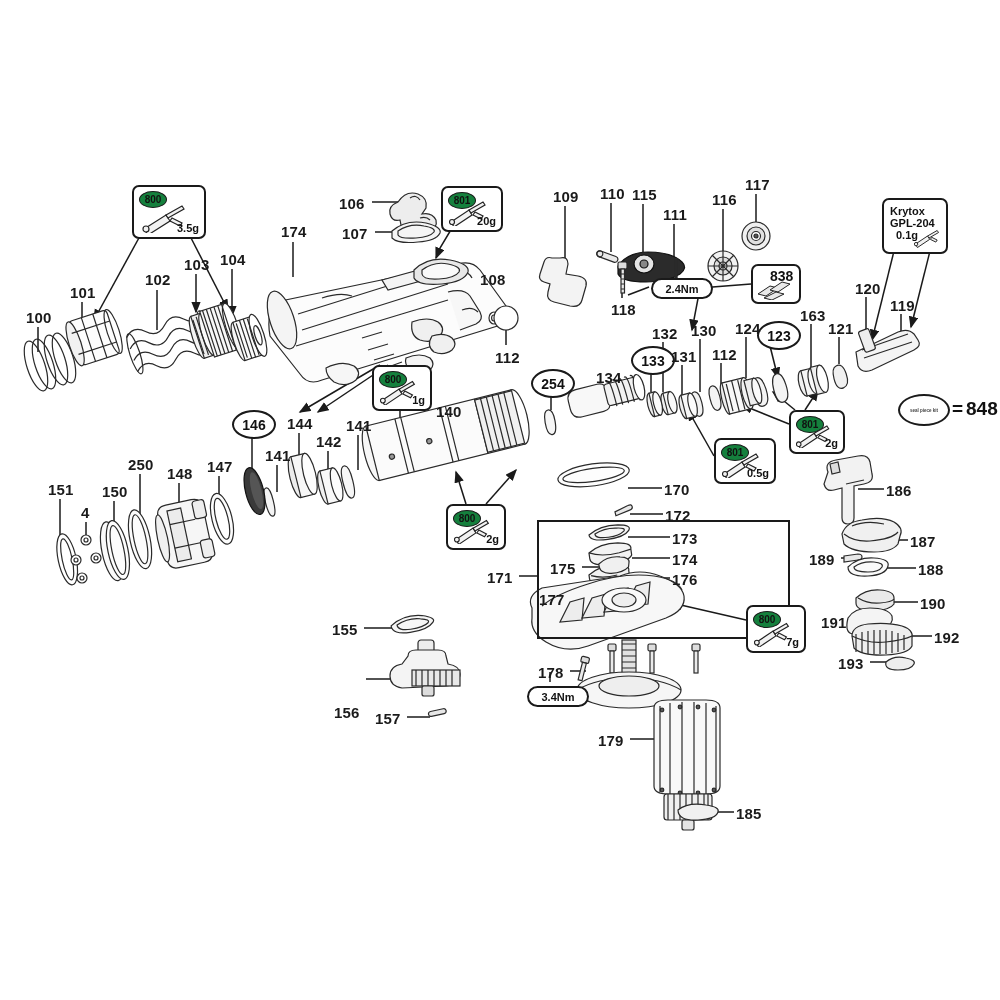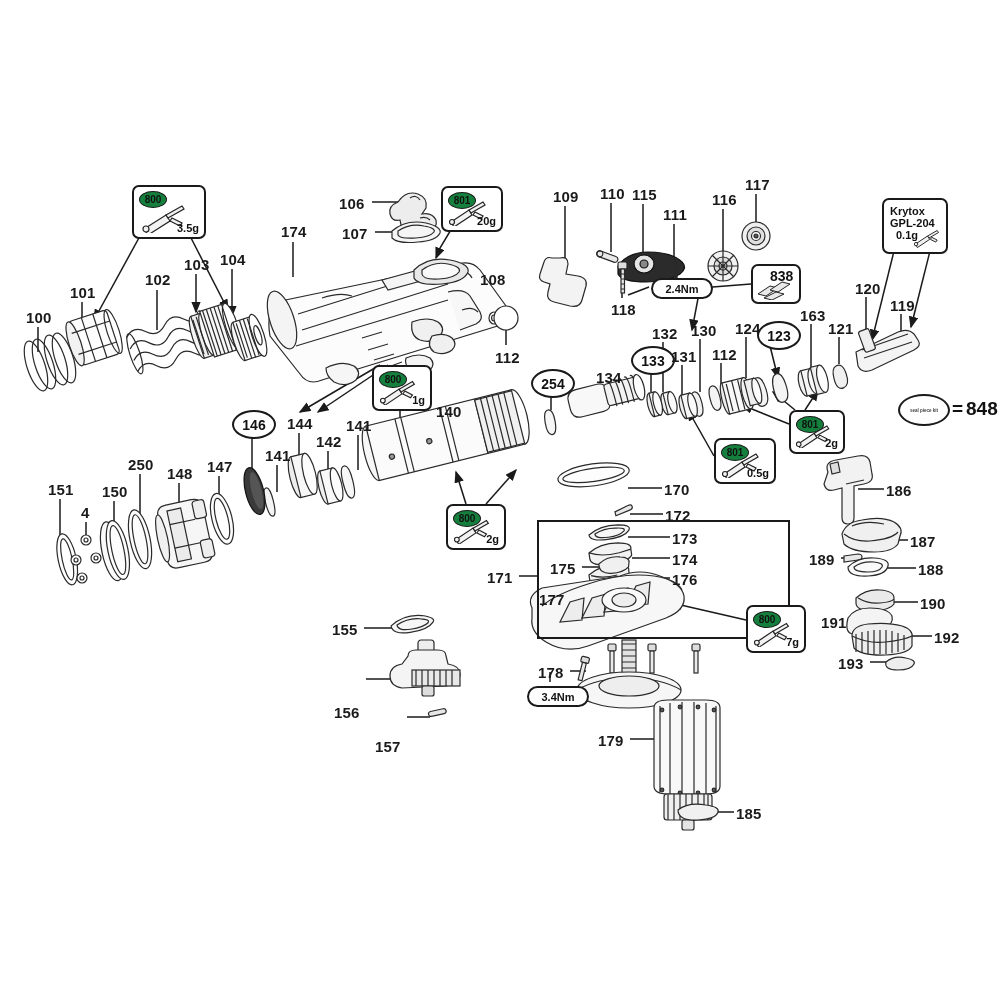--- a/index.html
+++ b/index.html
@@ -771,21 +771,21 @@
   <div class="lbl" style="left:316px;top:434px;"><span>142</span></div>
   <div class="lbl" style="left:287px;top:416px;"><span>144</span></div>
   <div class="lbl" style="left:207px;top:459px;"><span>147</span></div>
   <div class="lbl" style="left:167px;top:466px;"><span>148</span></div>
   <div class="lbl" style="left:128px;top:457px;"><span>250</span></div>
   <div class="lbl" style="left:102px;top:484px;"><span>150</span></div>
   <div class="lbl" style="left:48px;top:482px;"><span>151</span></div>
   <div class="lbl" style="left:81px;top:505px;"><span>4</span></div>
   <div class="lbl" style="left:332px;top:622px;"><span>155</span></div>
   <div class="lbl" style="left:334px;top:673px;margin-top:32px;"><span>156</span></div>
-  <div class="lbl" style="left:375px;top:711px;margin-top:28px;"><span>157</span></div>
+  <div class="lbl" style="left:375px;top:711px;"><span>157</span></div>
   <div class="lbl" style="left:664px;top:482px;"><span>170</span></div>
   <div class="lbl" style="left:487px;top:570px;"><span>171</span></div>
   <div class="lbl" style="left:665px;top:508px;"><span>172</span></div>
   <div class="lbl" style="left:672px;top:531px;"><span>173</span></div>
   <div class="lbl" style="left:672px;top:552px;"><span>174</span></div>
   <div class="lbl" style="left:550px;top:561px;"><span>175</span></div>
   <div class="lbl" style="left:672px;top:572px;"><span>176</span></div>
   <div class="lbl" style="left:539px;top:592px;"><span>177</span></div>
   <div class="lbl" style="left:538px;top:665px;"><span>178</span></div>
   <div class="lbl" style="left:598px;top:733px;"><span>179</span></div>

